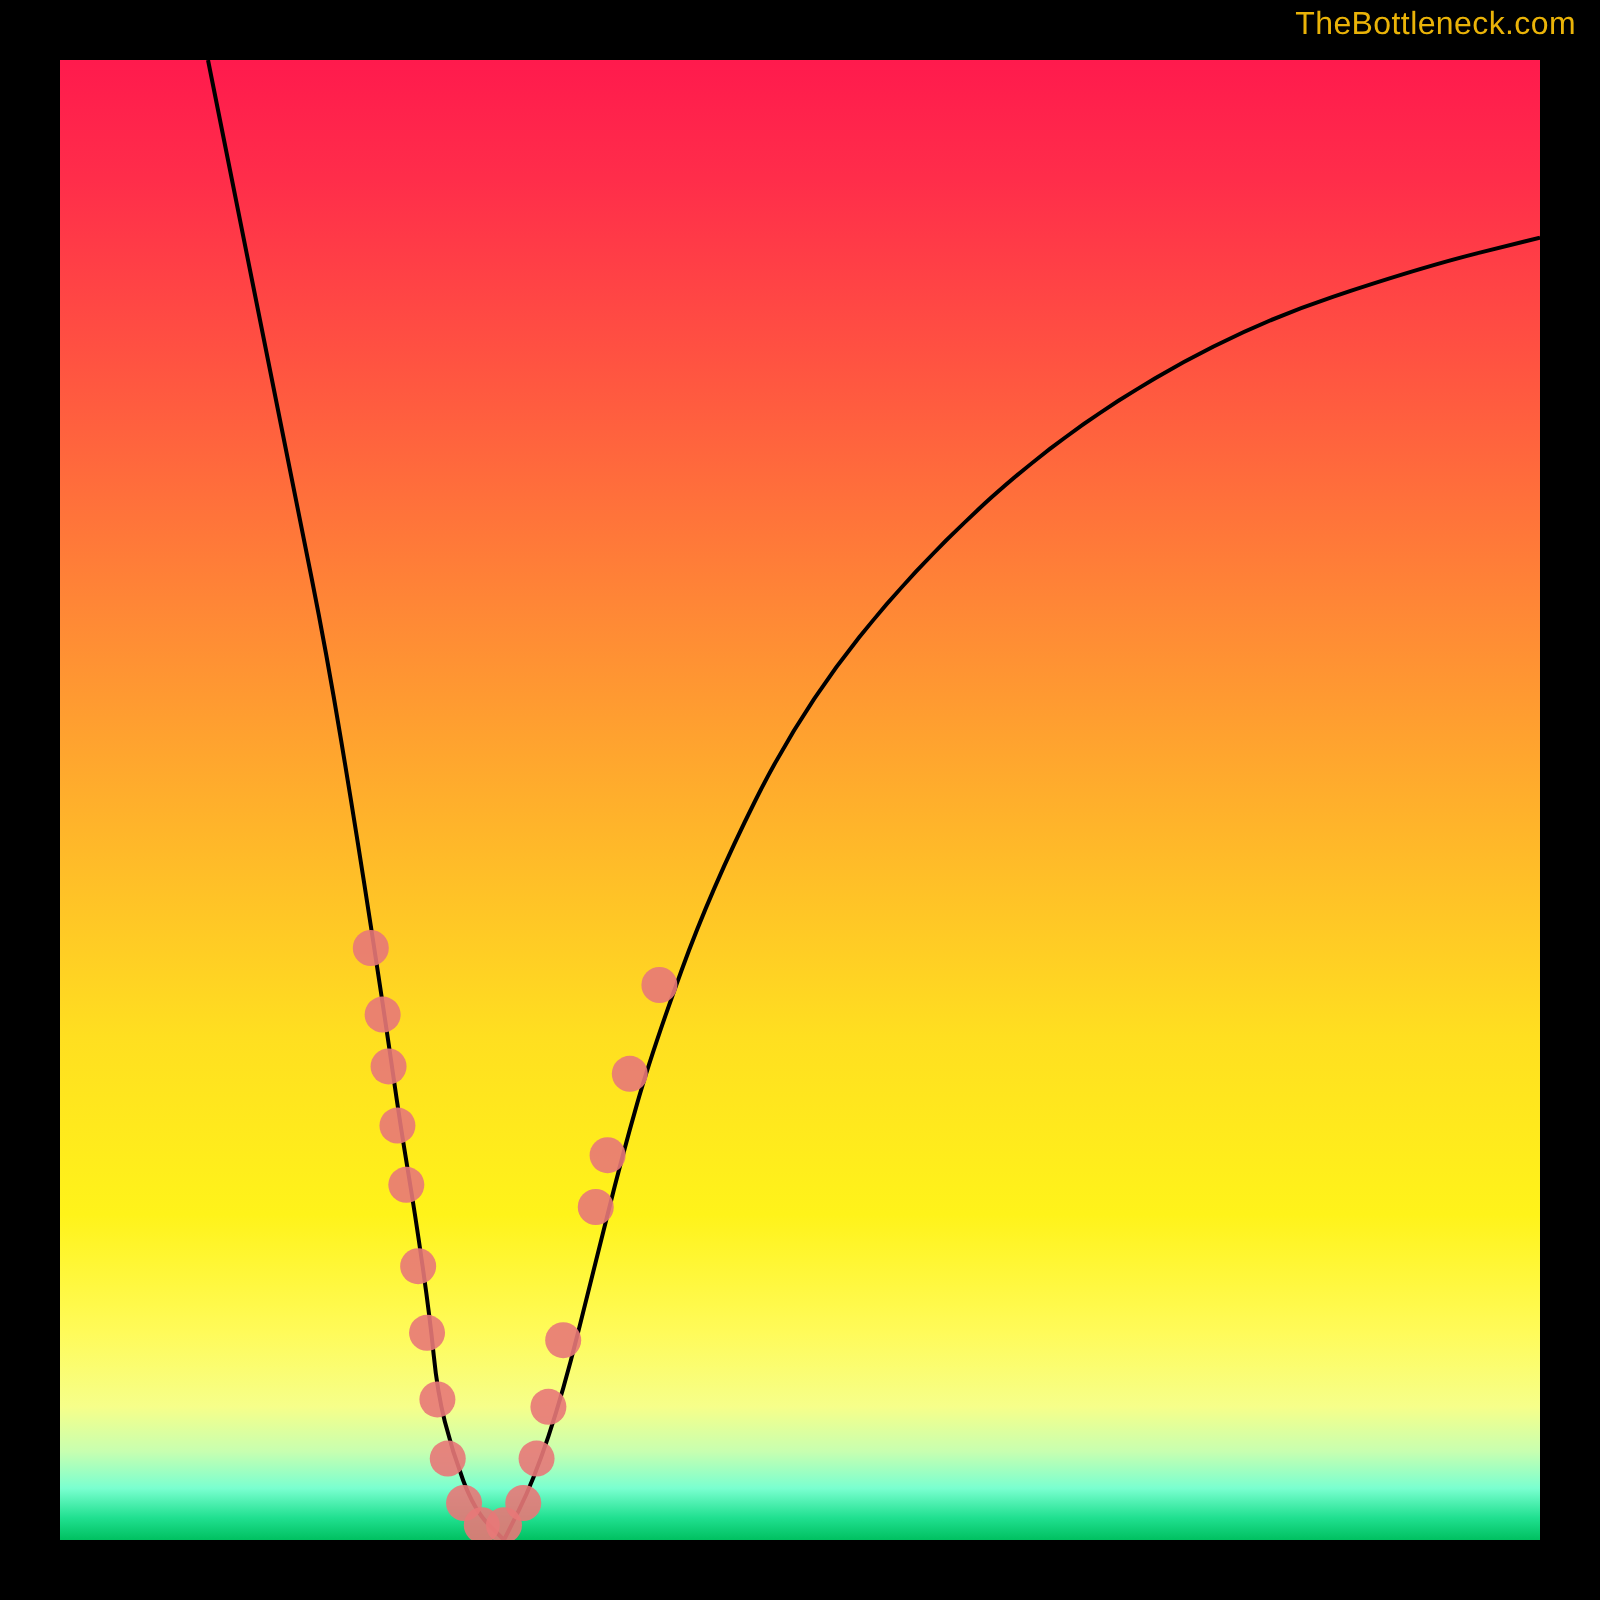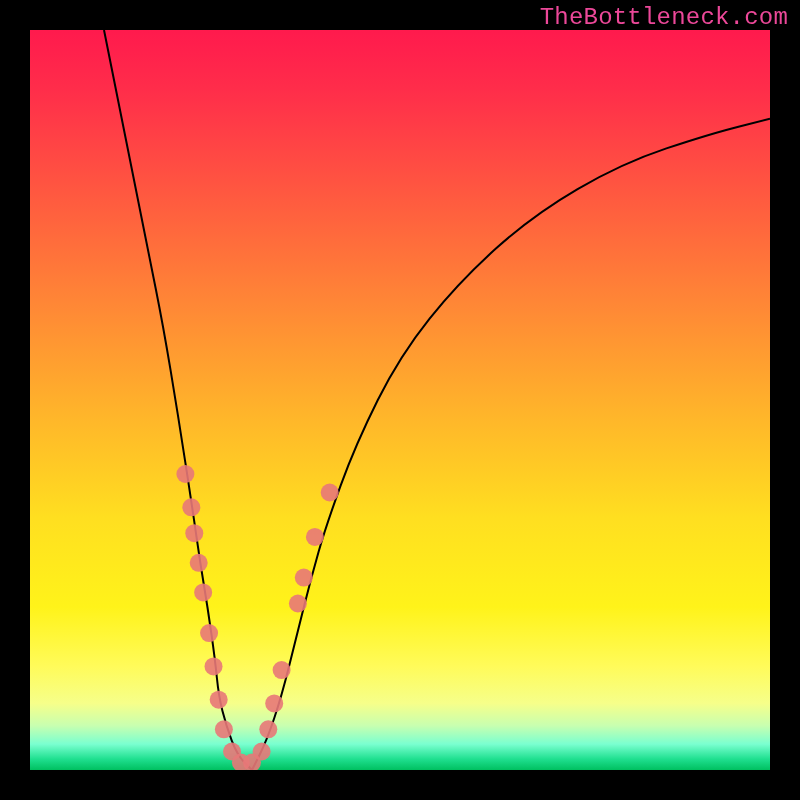--- a/index.html
+++ b/index.html
@@ -44,25 +44,25 @@
       #c8ffb0 94%,
       #7affd0 96.5%,
       #20e090 98.5%,
       #00c060 100%
     );
   }
   .watermark {
     position: absolute;
     top: 4px;
     right: 12px;
-    color: #ec4899;
-    font-size: 24px;
+    color: #eab308;
+    font-size: 16px;
     font-weight: 500;
     letter-spacing: 0.2px;
-    font-family: Liberation Mono, monospace;
+    font-family: Liberation Sans, sans-serif;
   }
   svg.curve {
     position: absolute;
     inset: 0;
   }
 </style>
 </head>
 <body>
 
 <div class="frame">

